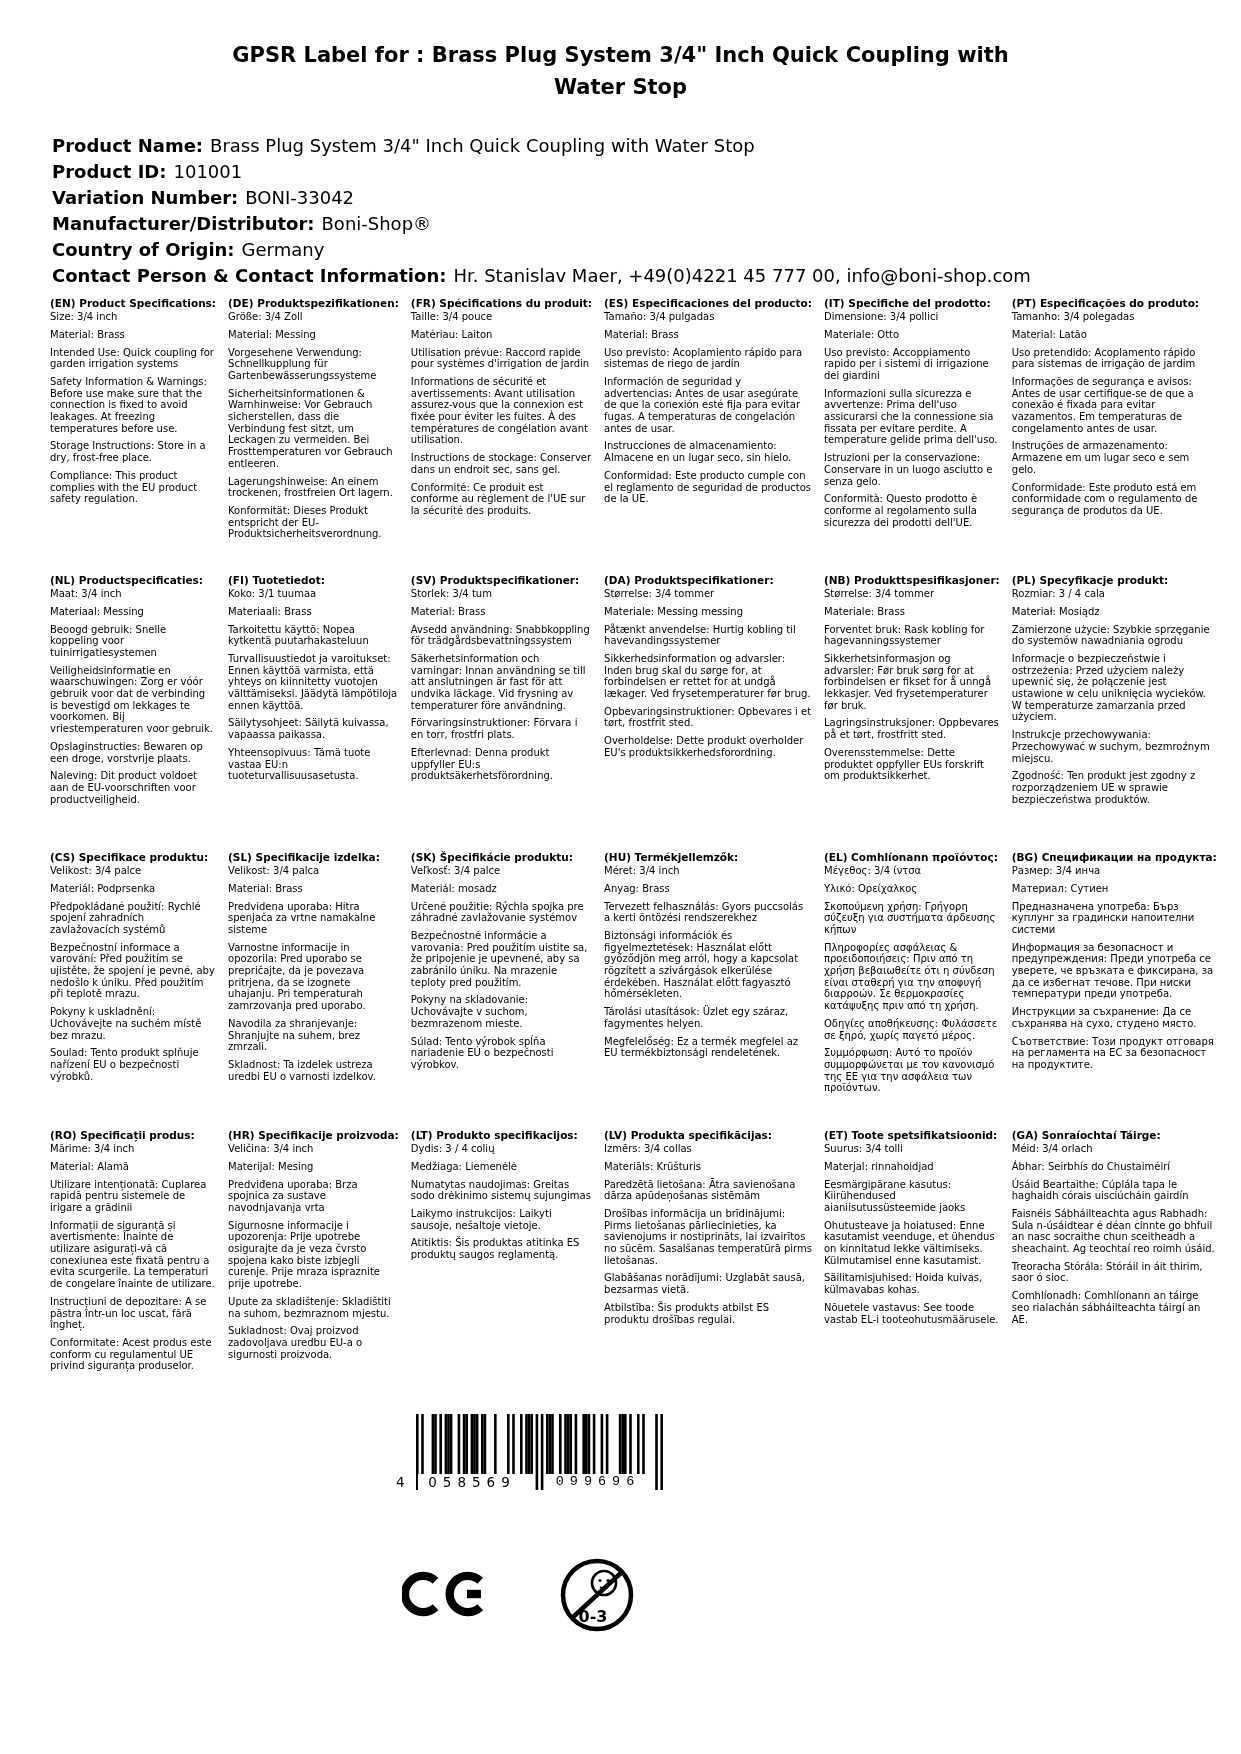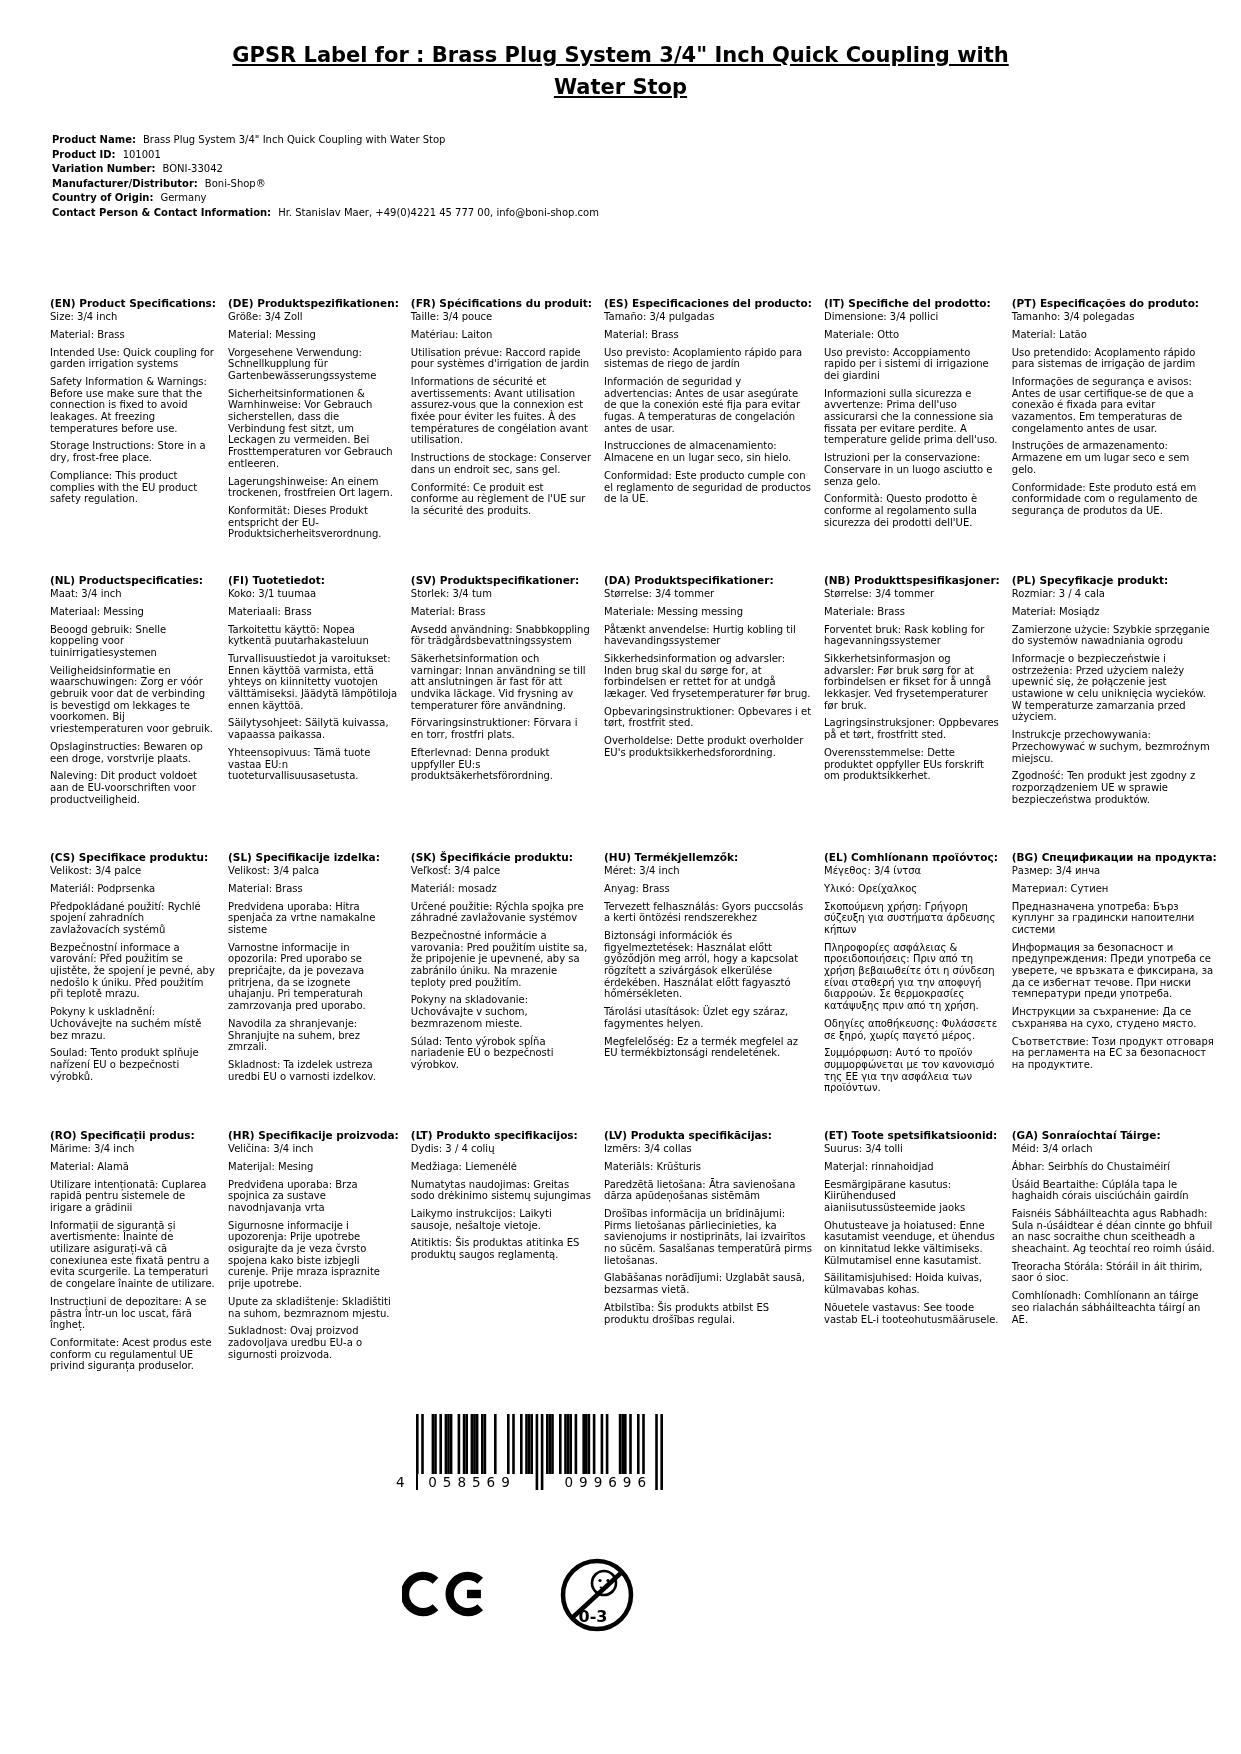--- a/index.html
+++ b/index.html
@@ -1,42 +1,42 @@
 <!DOCTYPE html>
 <html><head>
 <meta charset="utf-8">
 <style>
   html,body{margin:0;padding:0;background:#fff;}
   .page{
     position:relative;width:1241px;height:1754px;background:#fff;
     font-family:"DejaVu Sans","Liberation Sans",sans-serif;color:#000;overflow:hidden;
   }
   .title{
-    padding-top:40px;text-align:center;font-weight:bold;font-size:21px;line-height:1.5;text-decoration:underline;
+    padding-top:40px;text-align:center;font-weight:bold;font-size:21px;line-height:1.5;
   }
-  .info{margin:30px 0 0 52px;font-size:10px;line-height:1.45;}
+  .info{margin:30px 0 0 52px;font-size:18px;line-height:1.45;}
   .info-row{white-space:nowrap;}
   .info-label{font-weight:bold;}
   .info-value{margin-left:7px;}
   .grid{
     position:absolute;left:50px;top:297px;width:932px;
     display:grid;grid-template-columns:repeat(6,1fr);column-gap:12px;
     grid-template-rows:277px 277px 278px auto;
   }
   .spec-block{font-size:10px;line-height:1.17;}
   .spec-header{font-weight:bold;font-size:10.5px;white-space:nowrap;margin:0 0 2px 0;}
   .spec-par{margin:0 0 6px 0;overflow-wrap:break-word;}
   .barcode{position:absolute;left:416px;top:1414px;width:247px;height:86px;}
   .bc-digit{
     position:absolute;font-size:13.5px;letter-spacing:6px;background:#fff;
     font-family:"DejaVu Sans","Liberation Sans",sans-serif;
   }
   .bc-lead{left:-20px;top:60px;letter-spacing:0;}
   .bc-left{left:2px;top:60px;width:108px;text-align:center;}
-  .bc-right{left:128px;top:60px;width:108px;text-align:right;}
+  .bc-right{left:128px;top:60px;width:108px;text-align:center;font-family:Liberation Mono, monospace;}
   .ce-mark{position:absolute;left:402px;top:1566px;}
   .age-mark{position:absolute;left:556px;top:1548px;}
 </style>
 </head>
 <body>
 
 <div class="page">
 
   <div class="title">
     <div>GPSR Label for : Brass Plug System 3/4" Inch Quick Coupling with</div>

